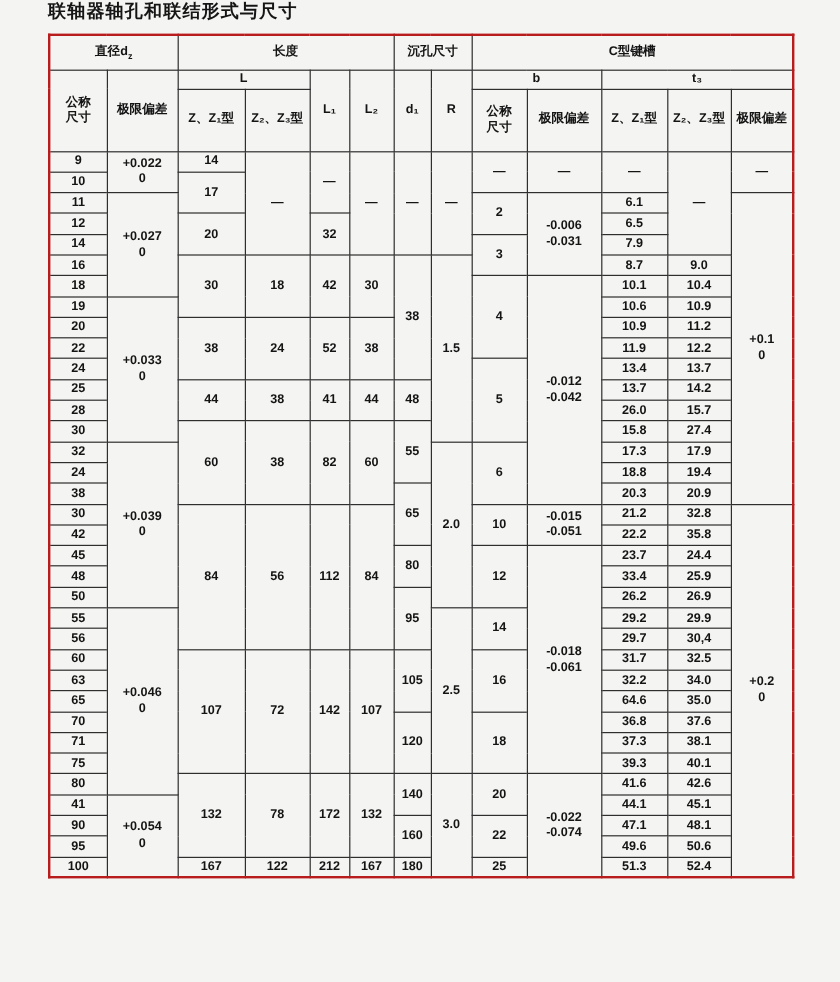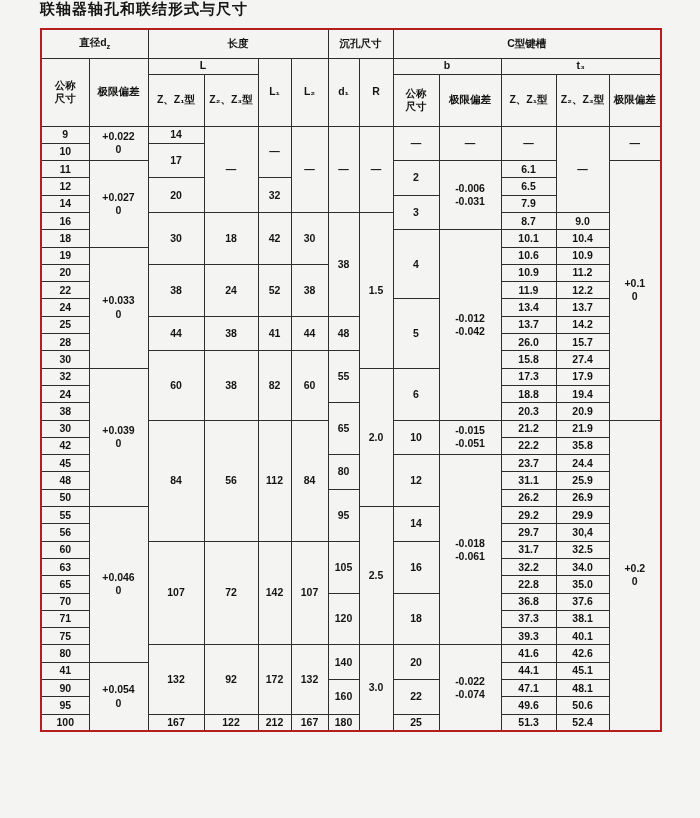--- a/index.html
+++ b/index.html
@@ -243,41 +243,41 @@
         <tr>
           <td>30</td>
           <td rowspan="7">84</td>
           <td rowspan="7">56</td>
           <td rowspan="7">112</td>
           <td rowspan="7">84</td>
           <td rowspan="2">10</td>
           <td rowspan="2">-0.015
 -0.051</td>
           <td>21.2</td>
-          <td>21.9</td>
+          <td>32.8</td>
           <td rowspan="18">+0.2
 0</td>
         </tr>
         <tr>
           <td>42</td>
           <td>22.2</td>
           <td>35.8</td>
         </tr>
         <tr>
           <td>45</td>
           <td rowspan="2">80</td>
           <td rowspan="3">12</td>
           <td rowspan="11">-0.018
 -0.061</td>
           <td>23.7</td>
           <td>24.4</td>
         </tr>
         <tr>
           <td>48</td>
-          <td>31.1</td>
+          <td>33.4</td>
           <td>25.9</td>
         </tr>
         <tr>
           <td>50</td>
           <td rowspan="3">95</td>
           <td>26.2</td>
           <td>26.9</td>
         </tr>
         <tr>
           <td>55</td>
@@ -304,21 +304,21 @@
           <td>31.7</td>
           <td>32.5</td>
         </tr>
         <tr>
           <td>63</td>
           <td>32.2</td>
           <td>34.0</td>
         </tr>
         <tr>
           <td>65</td>
-          <td>22.8</td>
+          <td>64.6</td>
           <td>35.0</td>
         </tr>
         <tr>
           <td>70</td>
           <td rowspan="3">120</td>
           <td rowspan="3">18</td>
           <td>36.8</td>
           <td>37.6</td>
         </tr>
         <tr>
@@ -327,21 +327,21 @@
           <td>38.1</td>
         </tr>
         <tr>
           <td>75</td>
           <td>39.3</td>
           <td>40.1</td>
         </tr>
         <tr>
           <td>80</td>
           <td rowspan="4">132</td>
-          <td rowspan="4">92</td>
+          <td rowspan="4">78</td>
           <td rowspan="4">172</td>
           <td rowspan="4">132</td>
           <td rowspan="2">140</td>
           <td rowspan="5">3.0</td>
           <td rowspan="2">20</td>
           <td rowspan="5">-0.022
 -0.074</td>
           <td>41.6</td>
           <td>42.6</td>
         </tr>

